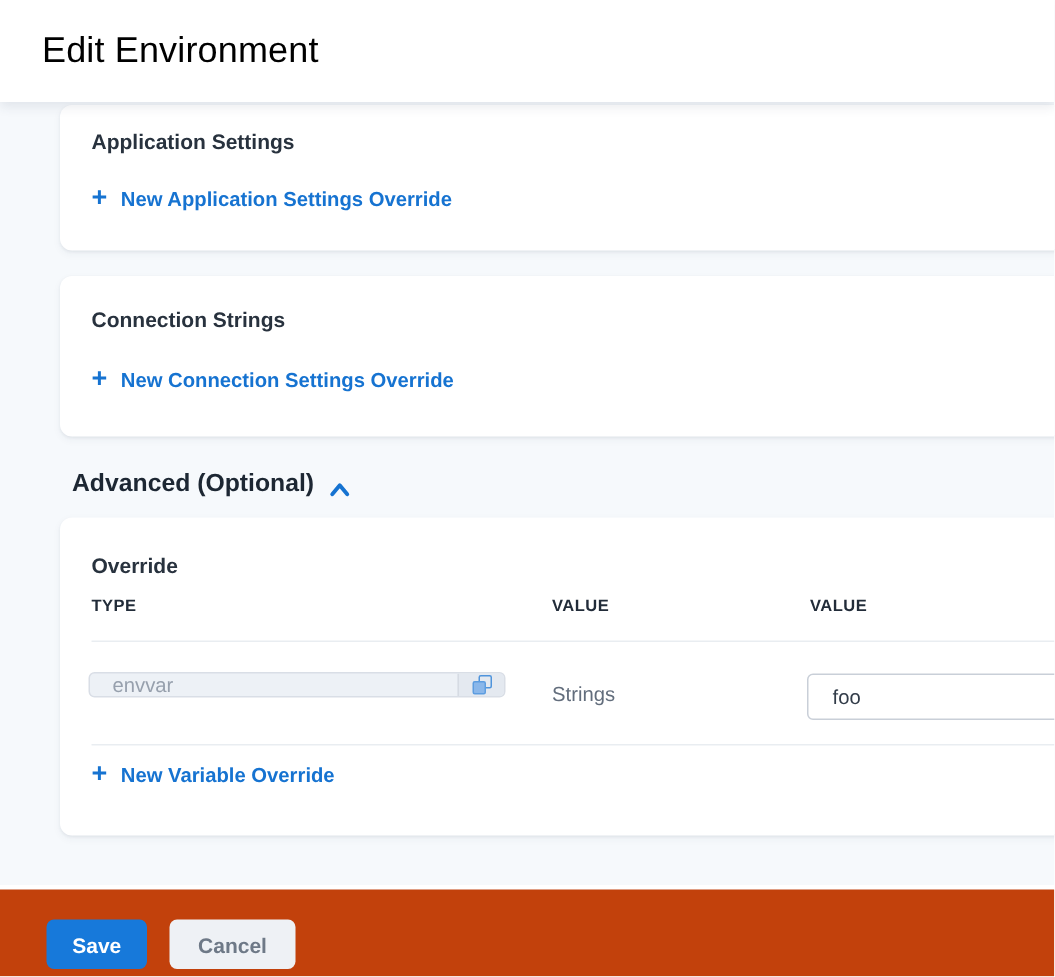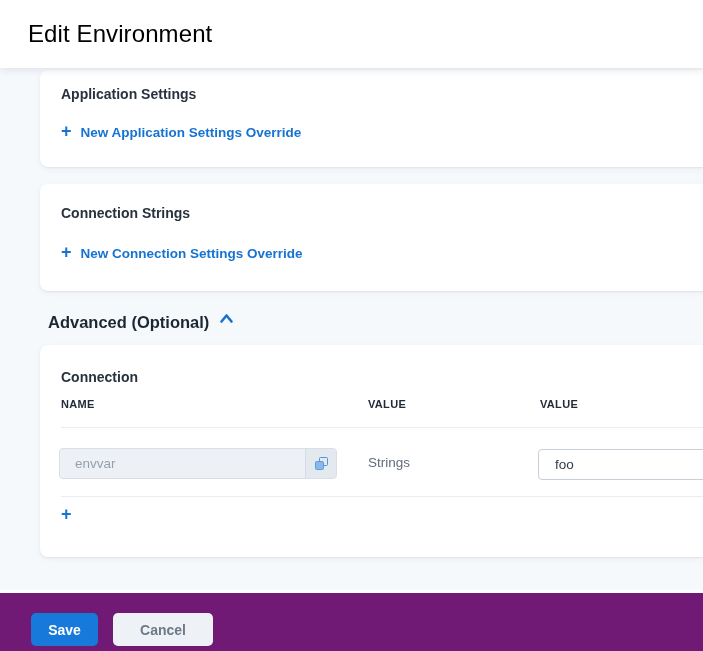--- a/index.html
+++ b/index.html
@@ -25,36 +25,36 @@
   .card-conn { top:119px; height:107px; padding:21px 0 0 21px; }
 
   .add-link { display:inline-flex; align-items:center; gap:9px; color:var(--accent-blue,#1673d1);
     font-size:13.5px; font-weight:700; cursor:pointer; text-decoration:none; }
   .plus { font-size:18px; font-weight:700; line-height:13px; position:relative; top:-1px; }
   .card-app .add-link { margin-top:23px; }
   .card-conn .add-link { margin-top:25px; }
 
   
   .advanced-toggle { position:absolute; top:248px; left:48px; display:inline-flex;
-    align-items:flex-start; gap:10px; cursor:pointer; }
+    align-items:flex-end; gap:10px; cursor:pointer; }
   .advanced-toggle .adv-label { font-size:16.5px; font-weight:700; color:#1d2733; }
   .chev { display:block; }
 
   
   .card-vars { top:280px; height:212px; }
   .card-vars h2 { position:absolute; top:24px; left:21px; }
   .col-head { position:absolute; top:53px; font-size:11px; font-weight:700;
     color:#222c39; letter-spacing:.03em; }
   .col-name  { left:21px; }
   .col-type  { left:328px; }
   .col-value { left:500px;text-align:right; }
   .divider { position:absolute; left:21px; right:0; height:1px; background:var(--divider,#e9edf1); }
   .div-1 { top:82px; } .div-2 { top:151px; }
 
-  .name-input-wrap { position:absolute; top:103px; left:19px; width:278px; height:31px;
+  .name-input-wrap { position:absolute; top:103px; left:19px; width:278px; height:17px;
     background:var(--disabled-input-bg,#edf1f6); border:1px solid #d9dee6; border-radius:4px;
     display:flex; align-items:stretch; overflow:hidden; }
   .name-input { flex:1; border:0; background:transparent; padding:0 10px 0 15px;
     font-family:"Liberation Sans",sans-serif; font-size:13.5px; color:#97a0ad; min-width:0; }
   .copy-btn { width:31px; border:0; border-left:1px solid #d6dbe3; background:#e4e9f0;
     display:flex; align-items:center; justify-content:center; cursor:pointer; }
   .copy-icon { position:relative; width:13px; height:13px; }
   .copy-back { position:absolute; top:0; right:0; width:9px; height:9px;
     border:1.5px solid #4f94dc; border-radius:1.5px; background:transparent; }
   .copy-front { position:absolute; bottom:0; left:0; width:9px; height:9px;
@@ -62,26 +62,26 @@
 
   .type-text { position:absolute; top:110px; left:328px; font-size:13.5px; color:var(--muted-text,#626d7c); }
 
   .value-input { position:absolute; top:104px; left:498px; width:220px; height:31px;
     background:#fff; border:1px solid #c9cfd8; border-radius:4px; padding:0 10px 0 16px;
     font-family:"Liberation Sans",sans-serif; font-size:13.5px; color:#323c49; }
 
   .card-vars .add-link { position:absolute; top:164px; left:21px; }
 
   
-  .footer { position:absolute; top:593px; left:0; width:703px; height:58px; background:#701a75;
+  .footer { position:absolute; top:593px; left:0; width:703px; height:58px; background:#c2410c;
     display:flex; align-items:flex-start; padding:20px 0 16px 31px; gap:15px; }
   .btn { height:33px; border:0; border-radius:5px; font-family:"Liberation Sans",sans-serif;
     font-size:14px; font-weight:700; cursor:pointer; }
   .btn-save { width:67px; background:var(--save-button-blue,#1779da); color:#fff; }
-  .btn-cancel { width:100px; background:var(--cancel-button-bg,#eef1f5); color:#6e7987; }
+  .btn-cancel { width:84px; background:var(--cancel-button-bg,#eef1f5); color:#6e7987; }
 </style>
 </head>
 <body>
 
 <div class="screen">
 
   <header class="page-header">
     <h1>Edit Environment</h1>
   </header>
 
@@ -104,23 +104,23 @@
     </section>
 
     <div class="advanced-toggle">
       <span class="adv-label">Advanced (Optional)</span>
       <svg class="chev" width="15" height="11" viewBox="0 0 15 11">
         <polyline points="2.5,8.5 7.5,2.5 12.5,8.5" fill="none" stroke="#1673d1" stroke-width="2.6" stroke-linecap="round" stroke-linejoin="round"></polyline>
       </svg>
     </div>
 
     <section class="card card-vars">
-      <h2>Connection</h2>
+      <h2>Override</h2>
 
-      <span class="col-head col-name">NAME</span>
+      <span class="col-head col-name">TYPE</span>
       <span class="col-head col-type">VALUE</span>
       <span class="col-head col-value">VALUE</span>
 
       <div class="divider div-1"></div>
 
       <div>
         <div class="name-input-wrap">
           <input class="name-input" type="text" disabled="" value="envvar" style="">
           <button class="copy-btn">
             <span class="copy-icon">
@@ -132,20 +132,21 @@
 
         <span class="type-text">Strings</span>
 
         <input class="value-input" type="text" value="foo" style="">
       </div>
 
       <div class="divider div-2"></div>
 
       <a class="add-link">
         <span class="plus">+</span>
+        <span>New Variable Override</span>
       </a>
     </section>
 
   </div>
 
   <footer class="footer">
     <button class="btn btn-save">Save</button>
     <button class="btn btn-cancel">Cancel</button>
   </footer>
 

